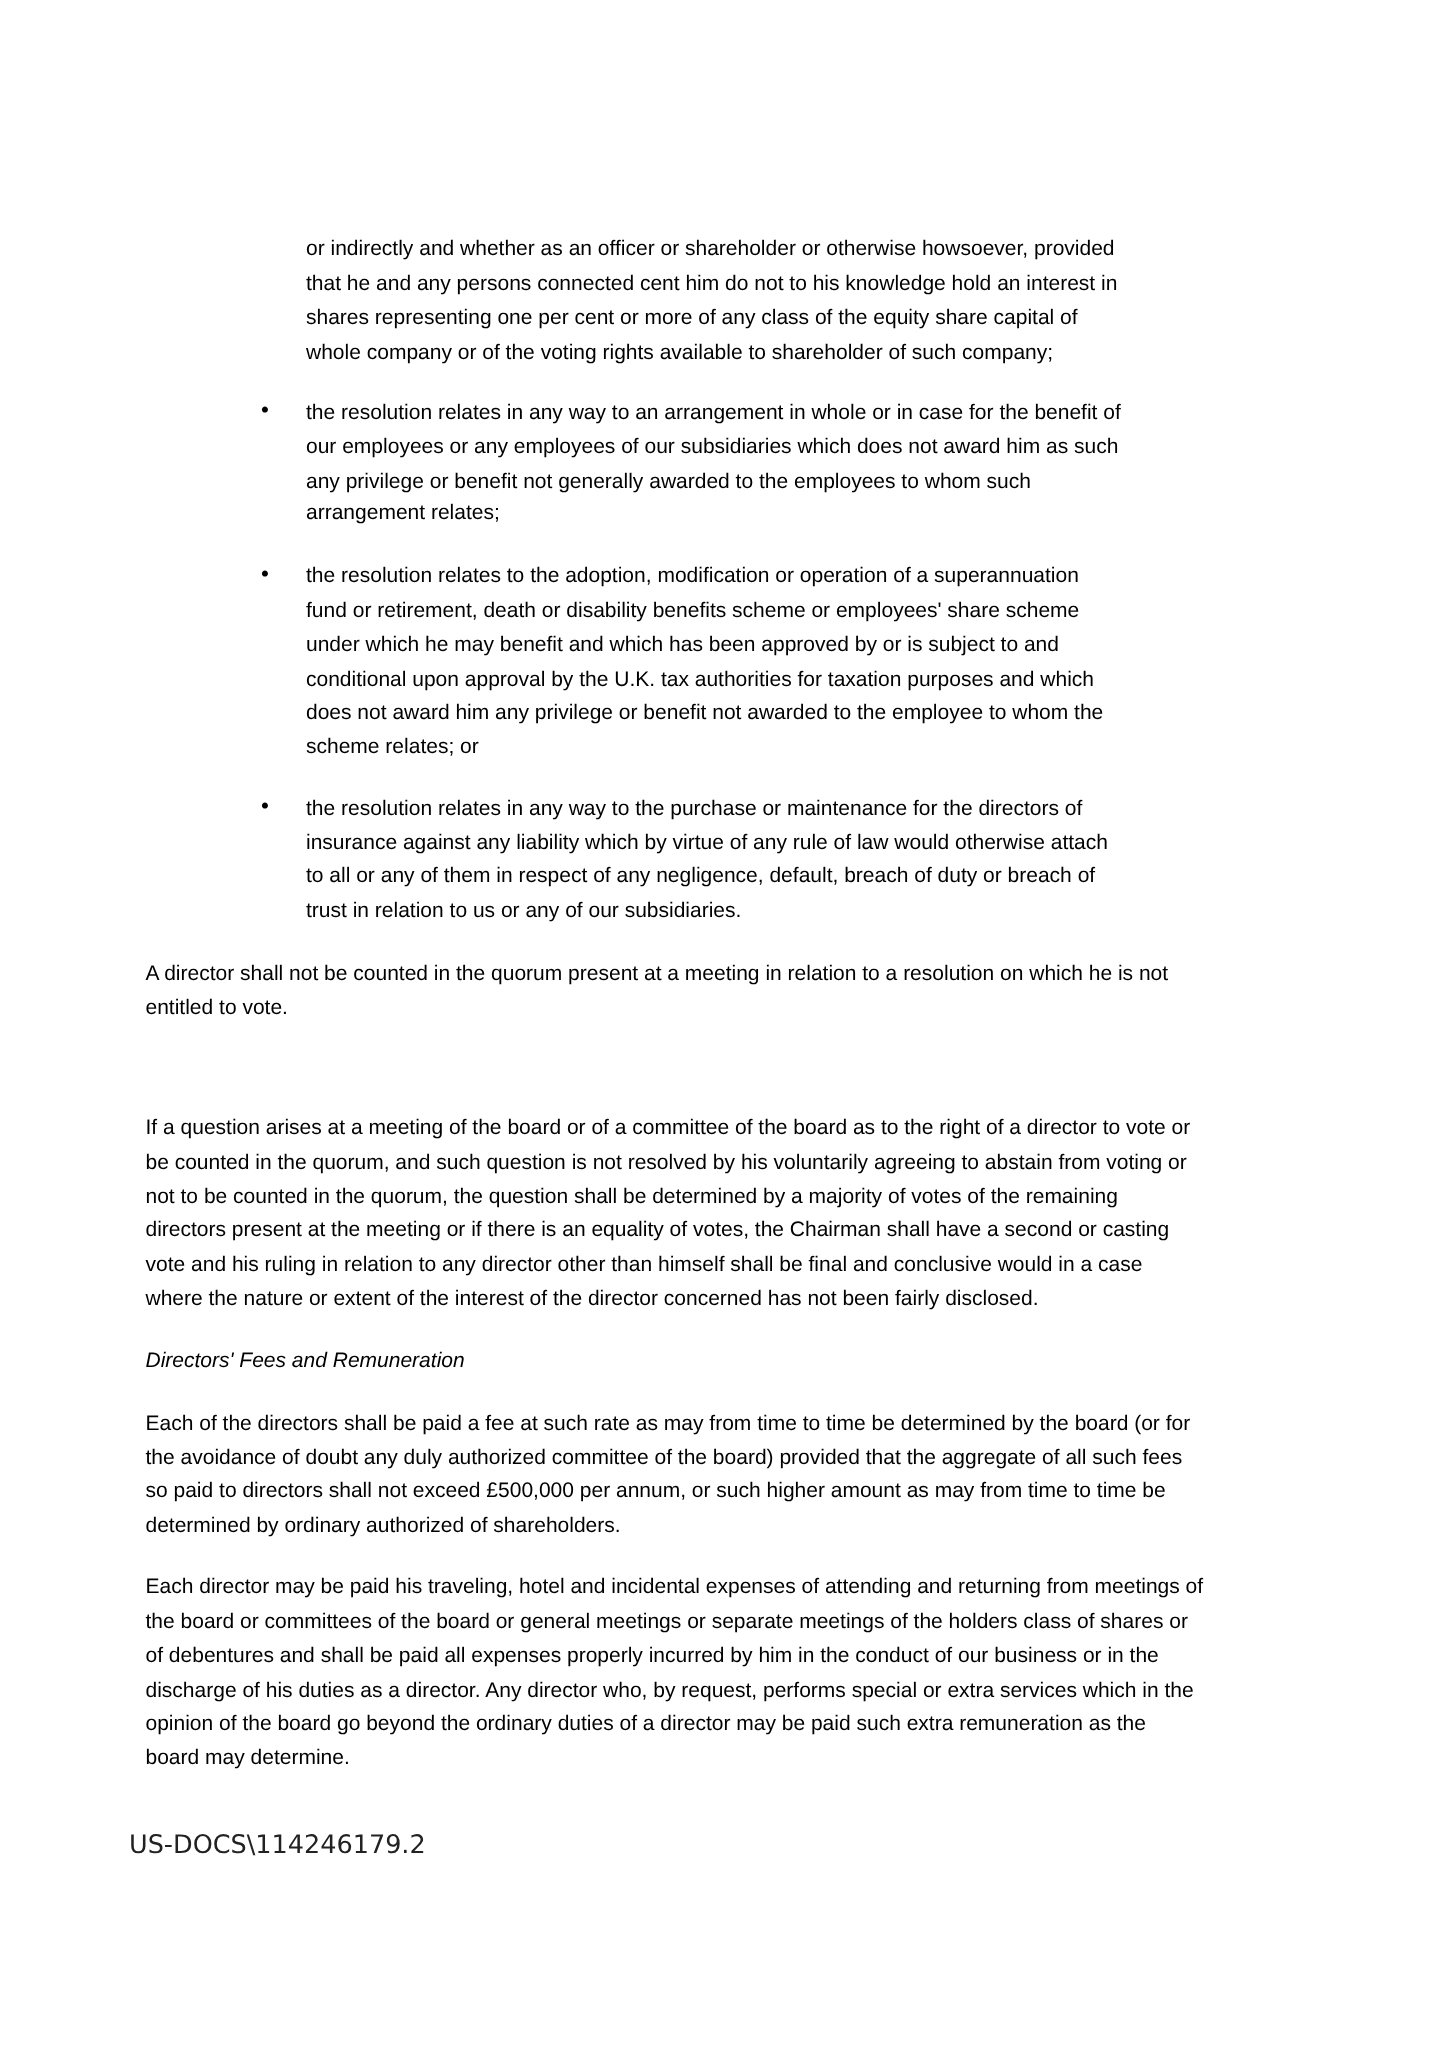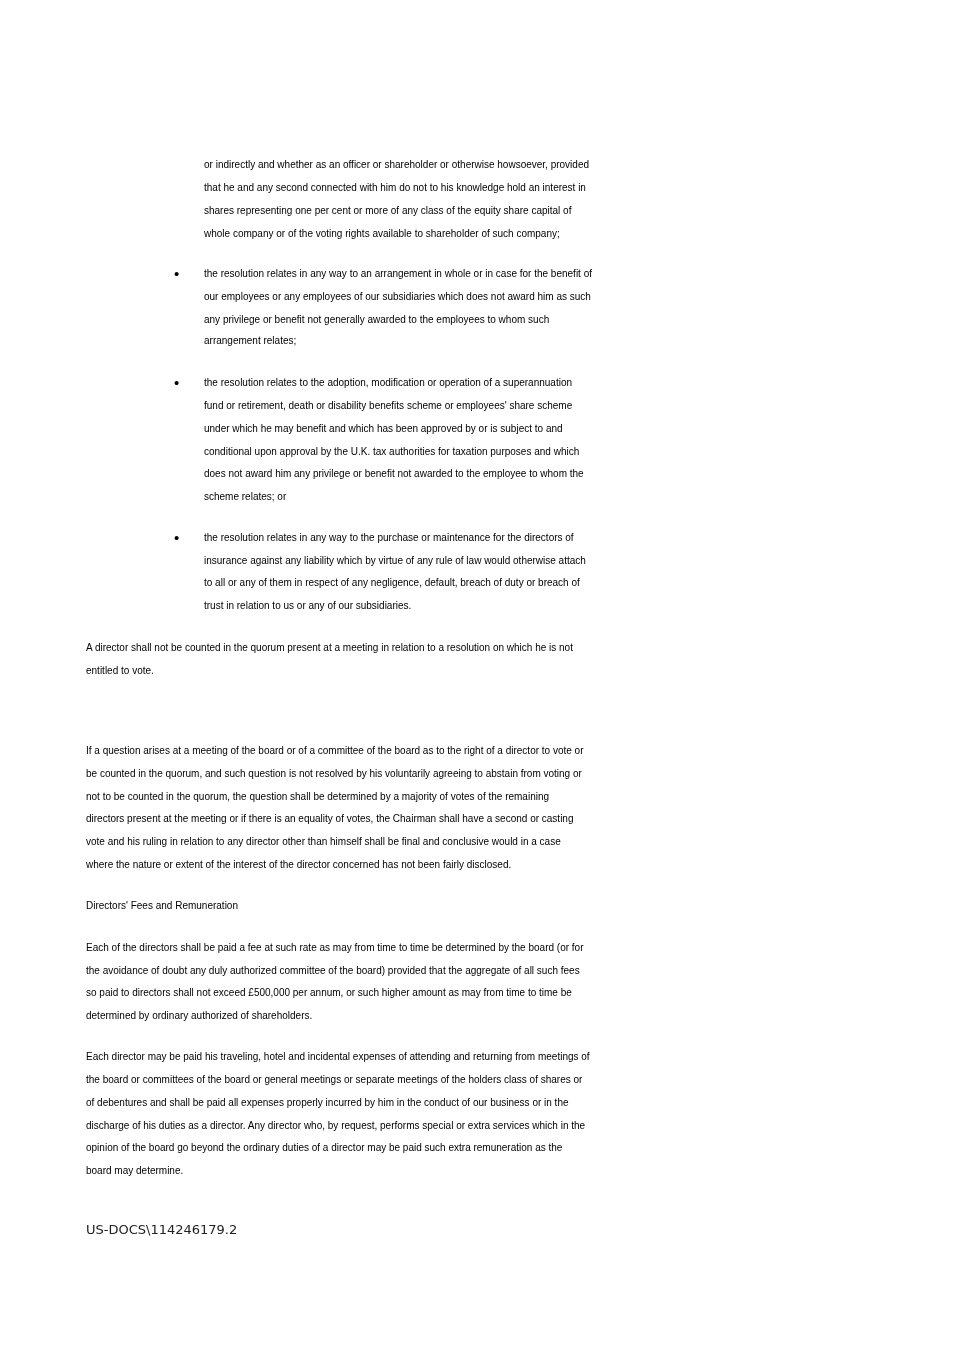--- a/index.html
+++ b/index.html
@@ -1,33 +1,33 @@
 <!DOCTYPE html>
 <html><head>
 <meta charset="utf-8">
 <style>
   html, body { margin: 0; padding: 0; background: #ffffff; }
   body { width: 965px; height: 1365px; position: relative; overflow: hidden;
          font-family: "Liberation Sans", sans-serif; color: #000; }
-  .line { position: absolute; white-space: nowrap; font-size: 10px; line-height: 18px; }
+  .line { position: absolute; white-space: nowrap; font-size: 14px; line-height: 18px; }
   .ind { left: 204px; }
-  .body { left: 86px; }
+  .body { left: 97px; }
   .bullet { position: absolute; left: 174px; font-size: 15px; line-height: 18px; }
-  .italic { }
-  .footer { position: absolute; left: 86px; top: 1223px; font-size: 13px; line-height: 14px;
+  .italic { font-style: italic; }
+  .footer { position: absolute; left: 86px; top: 1223px; font-size: 17px; line-height: 14px;
             font-family: "DejaVu Sans", sans-serif; color: #222; }
 </style>
 </head>
 <body>
 
 <div>
 
   <div>
     <div class="line ind" style="top:156px">or indirectly and whether as an officer or shareholder or otherwise howsoever, provided</div>
-    <div class="line ind" style="top:179px">that he and any second connected with him do not to his knowledge hold an interest in</div>
+    <div class="line ind" style="top:179px">that he and any persons connected cent him do not to his knowledge hold an interest in</div>
     <div class="line ind" style="top:202px">shares representing one per cent or more of any class of the equity share capital of</div>
     <div class="line ind" style="top:225px">whole company or of the voting rights available to shareholder of such company;</div>
   </div>
 
   <div>
     <span class="bullet" style="top:265px">•</span>
     <div class="line ind" style="top:265px">the resolution relates in any way to an arrangement in whole or in case for the benefit of</div>
     <div class="line ind" style="top:288px">our employees or any employees of our subsidiaries which does not award him as such</div>
     <div class="line ind" style="top:311px">any privilege or benefit not generally awarded to the employees to whom such</div>
     <div class="line ind" style="top:332px">arrangement relates;</div>

